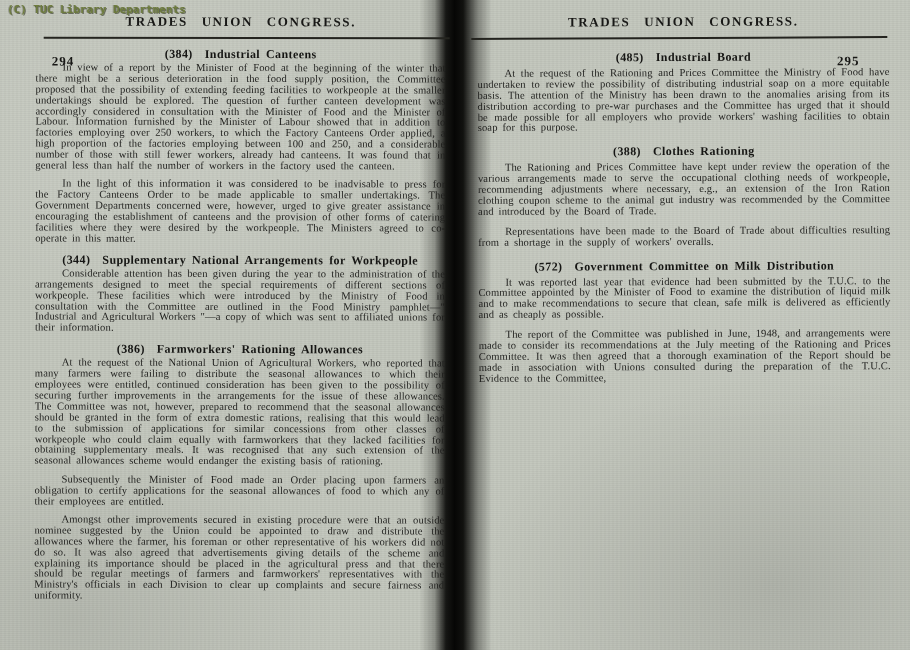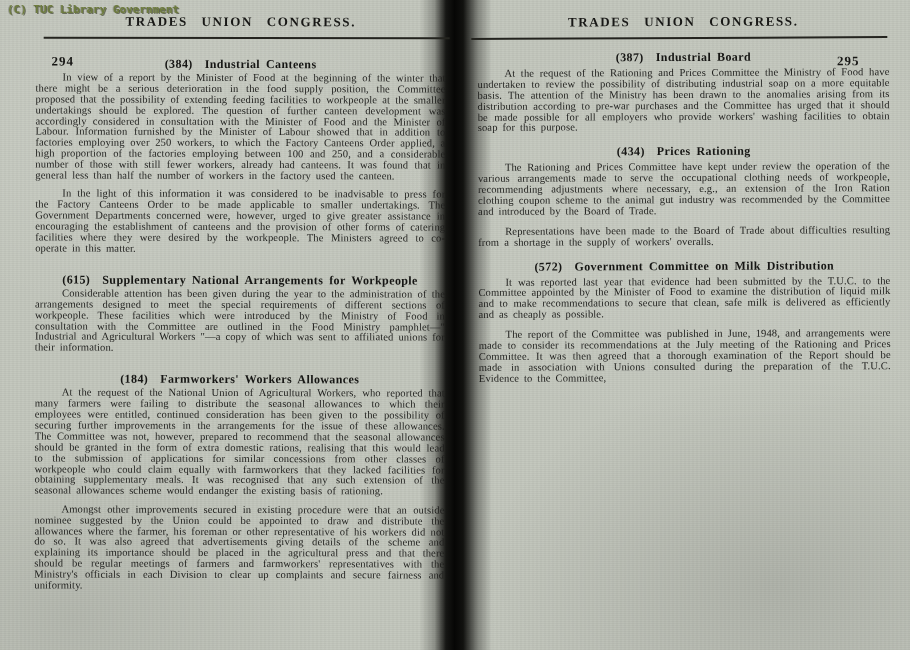--- a/index.html
+++ b/index.html
@@ -102,21 +102,21 @@
     margin-top: 2px;
     border: none;
   }
   .page-left .head-rule { margin-left: 8px; margin-right: -4px; transform: rotate(-0.1deg); }
   .page-right .head-rule { margin-left: -6px; margin-right: 2px; }
 
   .section-heading {
     text-align: center;
     font-weight: bold;
     font-size: 12px;
-    margin-top: 20px;
+    margin-top: 10px;
     margin-bottom: 3px;
     letter-spacing: 0.4px;
     word-spacing: 2.5px;
     color: #161614;
   }
   .section-heading .sec-num {
     margin-right: 12px;
   }
 
   .para {
@@ -125,63 +125,64 @@
     word-spacing: 2.2px;
     margin: 0 0 7.5px 0;
     color: #1e1e1c;
   }
   .page-right .para { margin-bottom: 9px; }
   .page-right .section-heading { margin-top: 13px; margin-bottom: 5px; }
 </style>
 </head>
 <body>
 
-<div class="watermark">(C) TUC Library Government</div>
+<div class="watermark">(C) TUC Library Departments</div>
 
 <div class="gutter"></div>
 
 <div class="page page-left">
   <div class="running-head">
     <span class="folio folio-left">294</span>
     <div class="running-title">TRADES UNION CONGRESS.</div>
   </div>
   <div class="head-rule"></div>
 
   <div class="section-heading">
     <span class="sec-num">(384)</span><span>Industrial Canteens</span>
   </div>
   <p class="para">In view of a report by the Minister of Food at the beginning of the winter that there might be a serious deterioration in the food supply position, the Committee proposed that the possibility of extending feeding facilities to workpeople at the smaller undertakings should be explored. The question of further canteen development was accordingly considered in consultation with the Minister of Food and the Minister of Labour. Information furnished by the Minister of Labour showed that in addition to factories employing over 250 workers, to which the Factory Canteens Order applied, a high proportion of the factories employing between 100 and 250, and a considerable number of those with still fewer workers, already had canteens. It was found that in general less than half the number of workers in the factory used the canteen.</p>
   <p class="para">In the light of this information it was considered to be inadvisable to press for the Factory Canteens Order to be made applicable to smaller undertakings. The Government Departments concerned were, however, urged to give greater assistance in encouraging the establishment of canteens and the provision of other forms of catering facilities where they were desired by the workpeople. The Ministers agreed to co-operate in this matter.</p>
 
   <div class="section-heading">
-    <span class="sec-num">(615)</span><span>Supplementary National Arrangements for Workpeople</span>
+    <span class="sec-num">(344)</span><span>Supplementary National Arrangements for Workpeople</span>
   </div>
   <p class="para">Considerable attention has been given during the year to the administration of the arrangements designed to meet the special requirements of different sections of workpeople. These facilities which were introduced by the Ministry of Food in consultation with the Committee are outlined in the Food Ministry pamphlet—" Industrial and Agricultural Workers "—a copy of which was sent to affiliated unions for their information.</p>
 
   <div class="section-heading">
-    <span class="sec-num">(184)</span><span>Farmworkers' Workers Allowances</span>
+    <span class="sec-num">(386)</span><span>Farmworkers' Rationing Allowances</span>
   </div>
   <p class="para">At the request of the National Union of Agricultural Workers, who reported that many farmers were failing to distribute the seasonal allowances to which their employees were entitled, continued consideration has been given to the possibility of securing further improvements in the arrangements for the issue of these allowances. The Committee was not, however, prepared to recommend that the seasonal allowances should be granted in the form of extra domestic rations, realising that this would lead to the submission of applications for similar concessions from other classes of workpeople who could claim equally with farmworkers that they lacked facilities for obtaining supplementary meals. It was recognised that any such extension of the seasonal allowances scheme would endanger the existing basis of rationing.</p>
+  <p class="para">Subsequently the Minister of Food made an Order placing upon farmers an obligation to certify applications for the seasonal allowances of food to which any of their employees are entitled.</p>
   <p class="para">Amongst other improvements secured in existing procedure were that an outside nominee suggested by the Union could be appointed to draw and distribute the allowances where the farmer, his foreman or other representative of his workers did not do so. It was also agreed that advertisements giving details of the scheme and explaining its importance should be placed in the agricultural press and that there should be regular meetings of farmers and farmworkers' representatives with the Ministry's officials in each Division to clear up complaints and secure fairness and uniformity.</p>
 </div>
 
 <div class="page page-right">
   <div class="running-head">
     <div class="running-title">TRADES UNION CONGRESS.</div>
     <span class="folio folio-right">295</span>
   </div>
   <div class="head-rule"></div>
 
   <div class="section-heading">
-    <span class="sec-num">(387)</span><span>Industrial Board</span>
+    <span class="sec-num">(485)</span><span>Industrial Board</span>
   </div>
   <p class="para">At the request of the Rationing and Prices Committee the Ministry of Food have undertaken to review the possibility of distributing industrial soap on a more equitable basis. The attention of the Ministry has been drawn to the anomalies arising from its distribution according to pre-war purchases and the Committee has urged that it should be made possible for all employers who provide workers' washing facilities to obtain soap for this purpose.</p>
 
   <div class="section-heading">
-    <span class="sec-num">(434)</span><span>Prices Rationing</span>
+    <span class="sec-num">(388)</span><span>Clothes Rationing</span>
   </div>
   <p class="para">The Rationing and Prices Committee have kept under review the operation of the various arrangements made to serve the occupational clothing needs of workpeople, recommending adjustments where necessary, e.g., an extension of the Iron Ration clothing coupon scheme to the animal gut industry was recommended by the Committee and introduced by the Board of Trade.</p>
   <p class="para">Representations have been made to the Board of Trade about difficulties resulting from a shortage in the supply of workers' overalls.</p>
 
   <div class="section-heading">
     <span class="sec-num">(572)</span><span>Government Committee on Milk Distribution</span>
   </div>
   <p class="para">It was reported last year that evidence had been submitted by the T.U.C. to the Committee appointed by the Minister of Food to examine the distribution of liquid milk and to make recommendations to secure that clean, safe milk is delivered as efficiently and as cheaply as possible.</p>
   <p class="para">The report of the Committee was published in June, 1948, and arrangements were made to consider its recommendations at the July meeting of the Rationing and Prices Committee. It was then agreed that a thorough examination of the Report should be made in association with Unions consulted during the preparation of the T.U.C. Evidence to the Committee,</p>
 </div>

